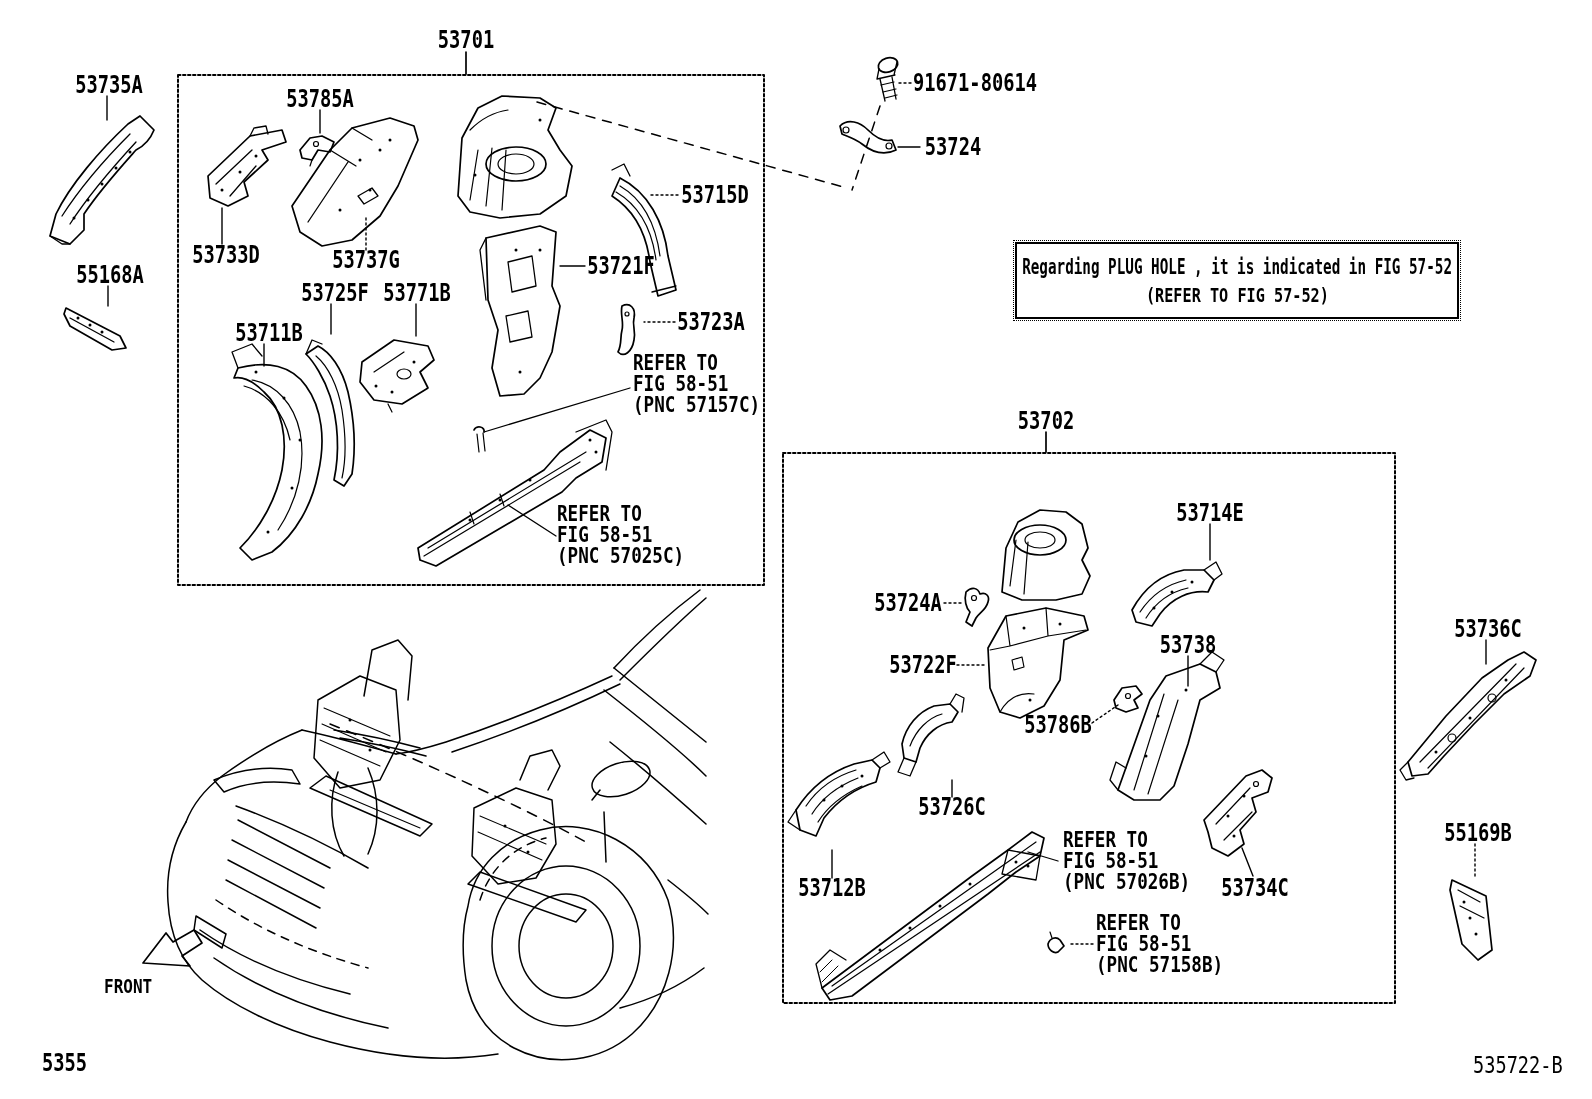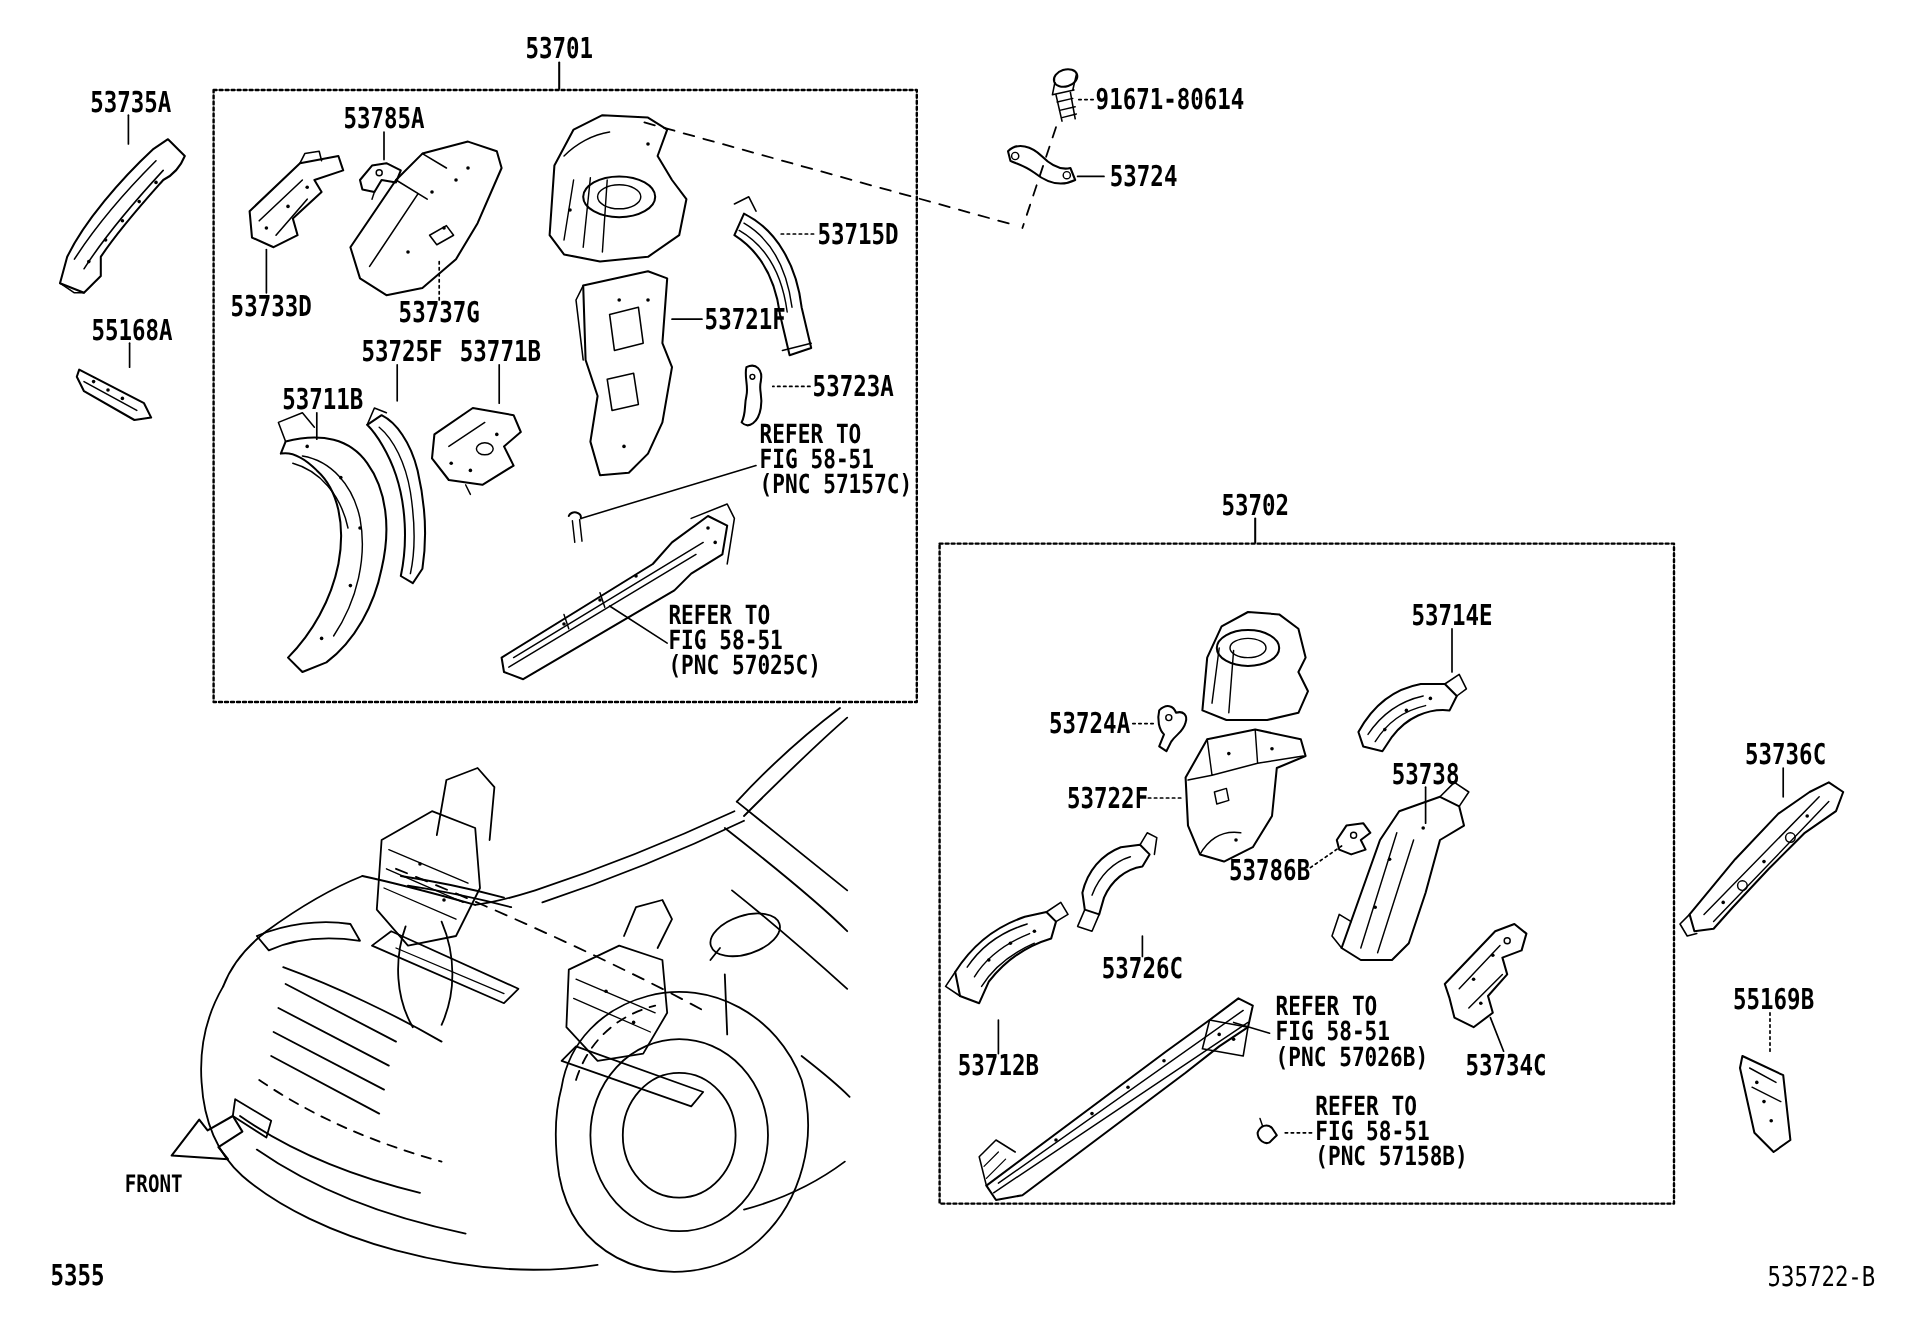--- a/index.html
+++ b/index.html
@@ -416,18 +416,22 @@
     <div>REFER TO</div>
     <div>FIG 58-51</div>
     <div>(PNC 57026B)</div>
   </div>
   <div class="refer" style="left:1096px;top:912px">
     <div>REFER TO</div>
     <div>FIG 58-51</div>
     <div>(PNC 57158B)</div>
   </div>
 
+  <div class="notebox">
+    <span class="l1">Regarding PLUG HOLE , it is indicated in FIG 57-52</span>
+    <span class="l2">(REFER TO FIG 57-52)</span>
+  </div>
 
   <div class="frontlbl" style="left:104px;top:986px">FRONT</div>
   <div class="corner" style="left:42px;top:1063px">5355</div>
   <div class="corner light" style="left:1473px;top:1065px">535722-B</div>
 
 </div>
 
 </body></html>

